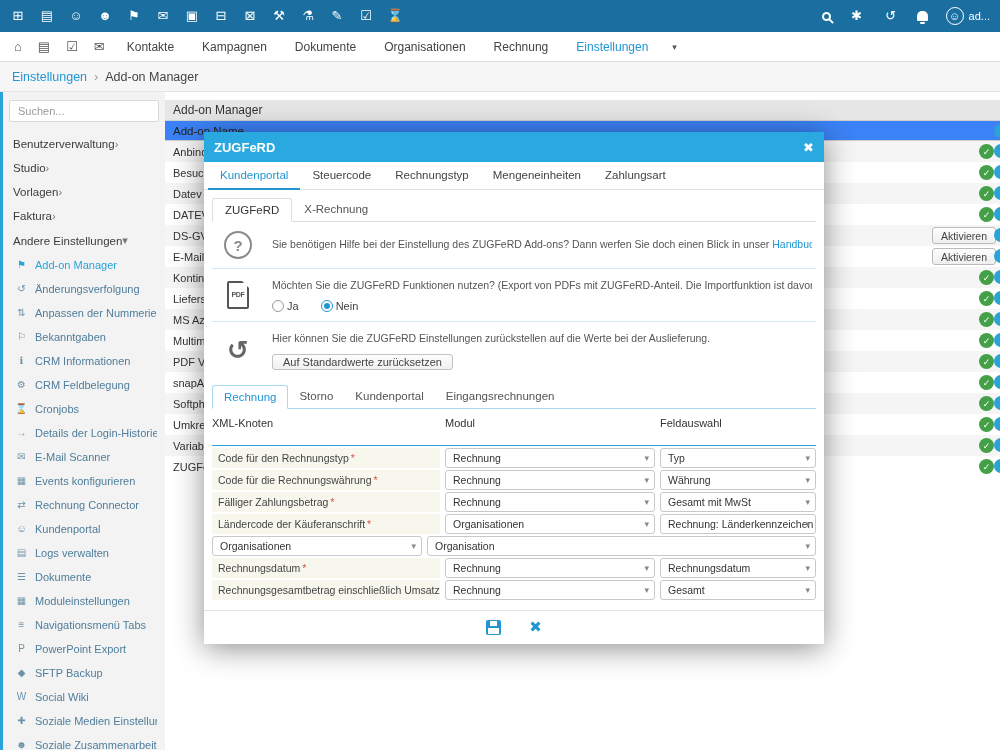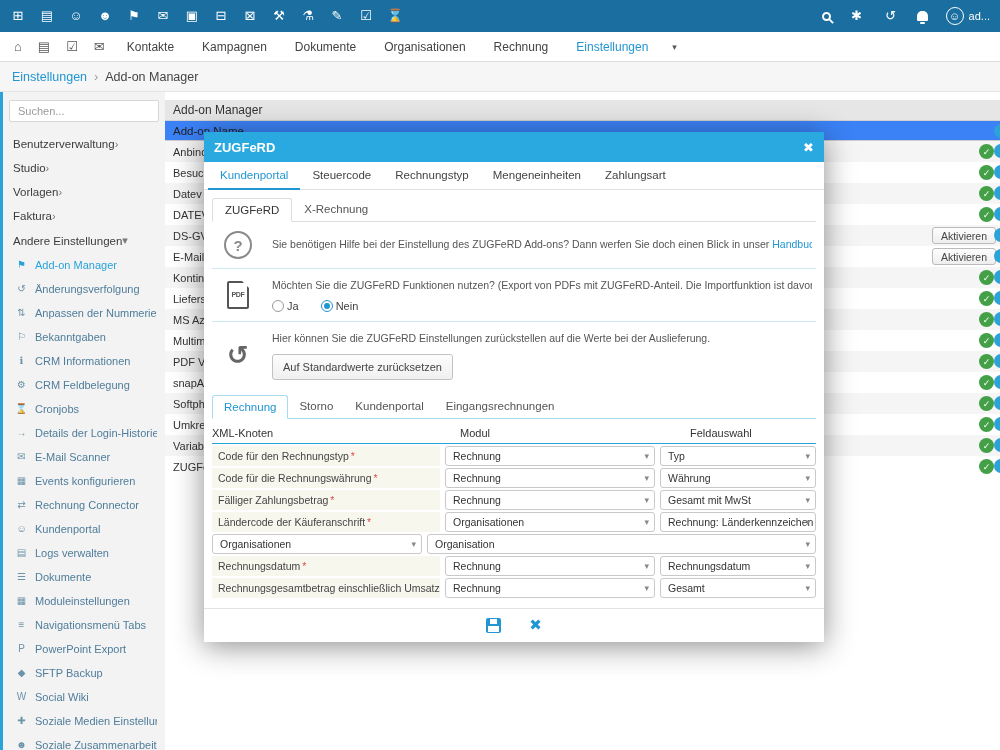--- a/index.html
+++ b/index.html
@@ -75,26 +75,26 @@
   .link{color:#2196d3;cursor:pointer}
   .qmark{width:28px;height:28px;border:2px solid #8a8a8a;border-radius:50%;color:#8a8a8a;font-size:15px;font-weight:bold;display:flex;align-items:center;justify-content:center}
   .pdf-ico{width:22px;height:28px;border:2px solid #555;border-radius:2px;position:relative;display:flex;align-items:center;justify-content:center;color:#555;font-size:7px;font-weight:bold;letter-spacing:-.3px}
   .pdf-ico:after{content:"";position:absolute;top:-2px;right:-2px;width:0;height:0;border-style:solid;border-width:0 7px 7px 0;border-color:transparent #fff transparent transparent}
   .reset-ico{font-size:26px;color:#666;font-weight:bold;line-height:1}
   .radio-row{display:flex;gap:22px;margin-top:6px;align-items:center}
   .radio{display:flex;align-items:center;gap:3px;font-size:11px;color:#444;cursor:pointer}
   .rdot{width:12px;height:12px;border:1px solid #999;border-radius:50%;background:#fff;position:relative;flex-shrink:0}
   .radio.checked .rdot{border-color:#2196d3}
   .radio.checked .rdot:after{content:"";position:absolute;left:2px;top:2px;width:6px;height:6px;border-radius:50%;background:#2196d3}
-  .reset-btn{margin-top:7px;height:26px;padding:0 10px;font-size:11px;color:#444;background:linear-gradient(#fdfdfd,#f0f0f0);border:1px solid #c2c2c2;border-radius:3px;cursor:pointer;font-family:inherit}
+  .reset-btn{margin-top:7px;height:16px;padding:0 10px;font-size:11px;color:#444;background:linear-gradient(#fdfdfd,#f0f0f0);border:1px solid #c2c2c2;border-radius:3px;cursor:pointer;font-family:inherit}
   .itabs{display:flex;border-bottom:1px solid #a9d9ef;margin-top:6px}
   .itab{padding:5px 11px;font-size:11.5px;color:#555;cursor:pointer}
   .itab.active{border:1px solid #a9d9ef;border-bottom:1px solid #fff;margin-bottom:-1px;border-radius:3px 3px 0 0;color:#2196d3}
   .ftable{margin-top:8px}
-  .fhead{display:flex;gap:20px;padding-bottom:4px;border-bottom:1px solid #2aa3d8;font-size:11px;color:#333}
+  .fhead{display:flex;gap:5px;padding-bottom:16px;border-bottom:1px solid #2aa3d8;font-size:11px;color:#333}
   .fh1{width:228px}.fh2{width:210px}.fh3{flex:1}
   .frow{display:flex;gap:5px;margin-top:2px;align-items:center}
   .flabel{width:228px;height:20px;background:#f7f7ee;font-size:10.5px;color:#444;line-height:20px;padding:0 6px;white-space:nowrap;overflow:hidden;flex-shrink:0}
   .flabel .req{color:#d9534f;margin-left:2px}
   .fsel{height:20px;border:1px solid #c9c9c9;border-radius:3px;background:#fff;position:relative;font-size:10.5px;color:#333;line-height:18px;padding:0 16px 0 7px;white-space:nowrap;overflow:hidden;cursor:pointer}
   .fsel.m{width:210px;flex-shrink:0}
   .fsel.f{flex:1}
   .fsel .caret{position:absolute;right:5px;top:0;color:#888;font-size:9px;line-height:18px}
   .modal-footer{margin-top:10px;border-top:1px solid #e2e2e2;height:34px;display:flex;align-items:center;justify-content:center;gap:28px}
   .floppy{width:15px;height:15px;background:#2196d3;border-radius:2px;position:relative;cursor:pointer;display:inline-block}

